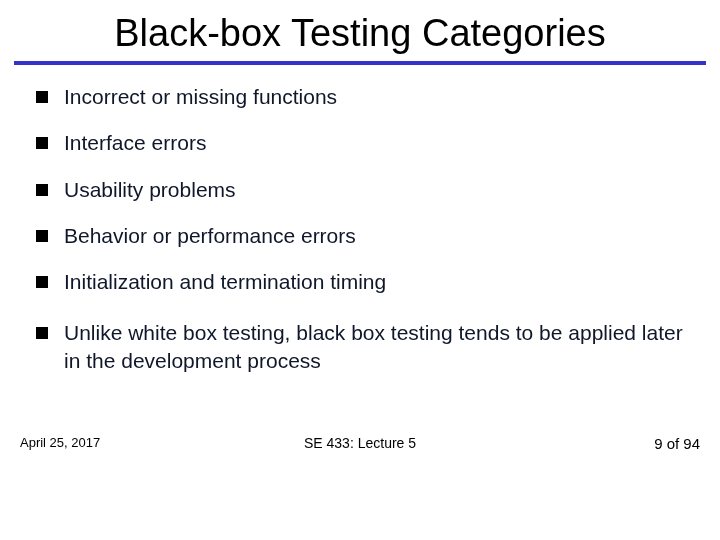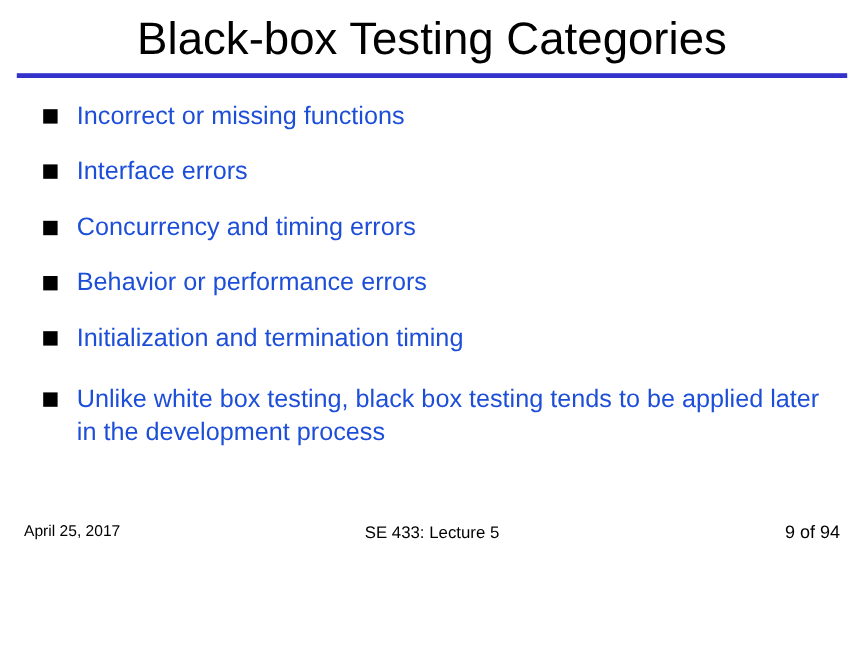--- a/index.html
+++ b/index.html
@@ -20,21 +20,21 @@
   }
   .content {
     padding: 0 36px;
   }
   .bullet-group { margin-bottom: 22px; }
   .bullet-row {
     display: flex;
     align-items: flex-start;
     line-height: 1.35;
     font-size: 21px;
-    color: #1d4ed8;
+    color: #0f172a;
     margin-top: 18px;
   }
   .bullet-marker {
     width: 12px;
     height: 12px;
     background: #000;
     flex: 0 0 12px;
     margin-top: 8px;
     margin-right: 16px;
   }
@@ -73,21 +73,21 @@
       <div class="bullet-row">
         <span class="bullet-marker"></span>
         <span class="bullet-text">Incorrect or missing functions</span>
       </div>
       <div class="bullet-row">
         <span class="bullet-marker"></span>
         <span class="bullet-text">Interface errors</span>
       </div>
       <div class="bullet-row">
         <span class="bullet-marker"></span>
-        <span class="bullet-text">Concurrency and timing errors</span>
+        <span class="bullet-text">Usability problems</span>
       </div>
       <div class="bullet-row">
         <span class="bullet-marker"></span>
         <span class="bullet-text">Behavior or performance errors</span>
       </div>
       <div class="bullet-row">
         <span class="bullet-marker"></span>
         <span class="bullet-text">Initialization and termination timing</span>
       </div>
     </div>

